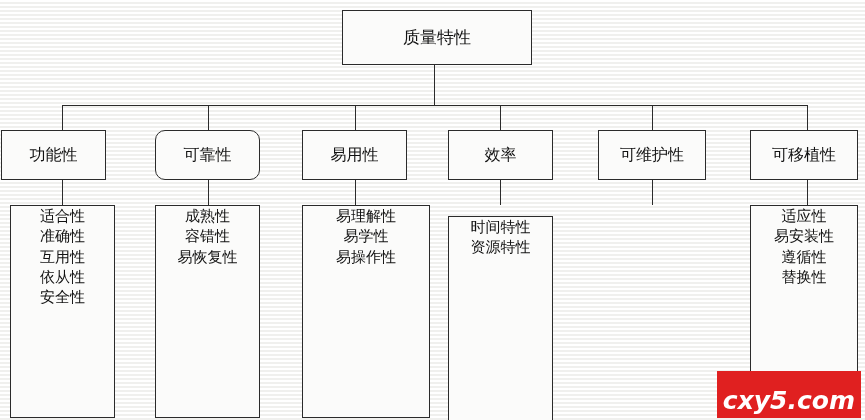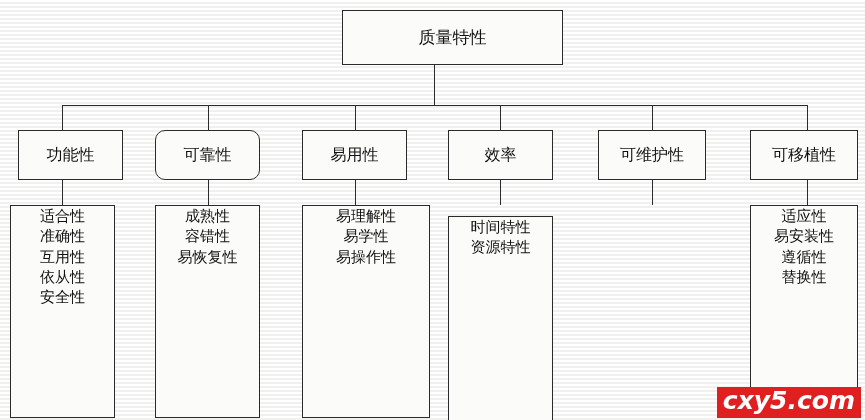--- a/index.html
+++ b/index.html
@@ -65,46 +65,46 @@
   #watermark {
     position: absolute;
     right: 4px;
     bottom: 2px;
     font-family: "DejaVu Sans", "Liberation Sans", sans-serif;
     font-size: 25px;
     font-weight: bold;
     font-style: italic;
     color: #ffffff;
     background: #e02020;
-    padding: 0 6px 2px 6px;
+    padding: 16px 6px 2px 6px;
     letter-spacing: 0px;
     line-height: 1.15;
   }
 </style>
 </head>
 <body>
 
 <div id="diagram">
 
-  <div class="box root-box" style="left:342px; top:10px; width:221px; height:55px;">
+  <div class="box root-box" style="left:342px; top:10px; width:190px; height:55px;">
     <span>质量特性</span>
   </div>
 
   <div class="line v" style="left:434px; top:65px; height:40px;"></div>
 
   <div class="line h" style="left:62px; top:105px; width:745px;"></div>
 
   <div class="line v" style="left:62px;  top:105px; height:25px;"></div>
   <div class="line v" style="left:208px; top:105px; height:25px;"></div>
   <div class="line v" style="left:355px; top:105px; height:25px;"></div>
   <div class="line v" style="left:500px; top:105px; height:25px;"></div>
   <div class="line v" style="left:652px; top:105px; height:25px;"></div>
   <div class="line v" style="left:807px; top:105px; height:25px;"></div>
 
-  <div class="box cat-box" style="left:18px; top:130px; width:105px; height:50px;">
+  <div class="box cat-box" style="left:1px; top:130px; width:105px; height:50px;">
     <span>功能性</span>
   </div>
   <div class="box cat-box" style="left:155px; top:130px; width:105px; height:50px;border-radius:10px;">
     <span>可靠性</span>
   </div>
   <div class="box cat-box" style="left:302px; top:130px; width:105px; height:50px;">
     <span>易用性</span>
   </div>
   <div class="box cat-box" style="left:598px; top:130px; width:108px; height:50px;">
     <span>可维护性</span>

